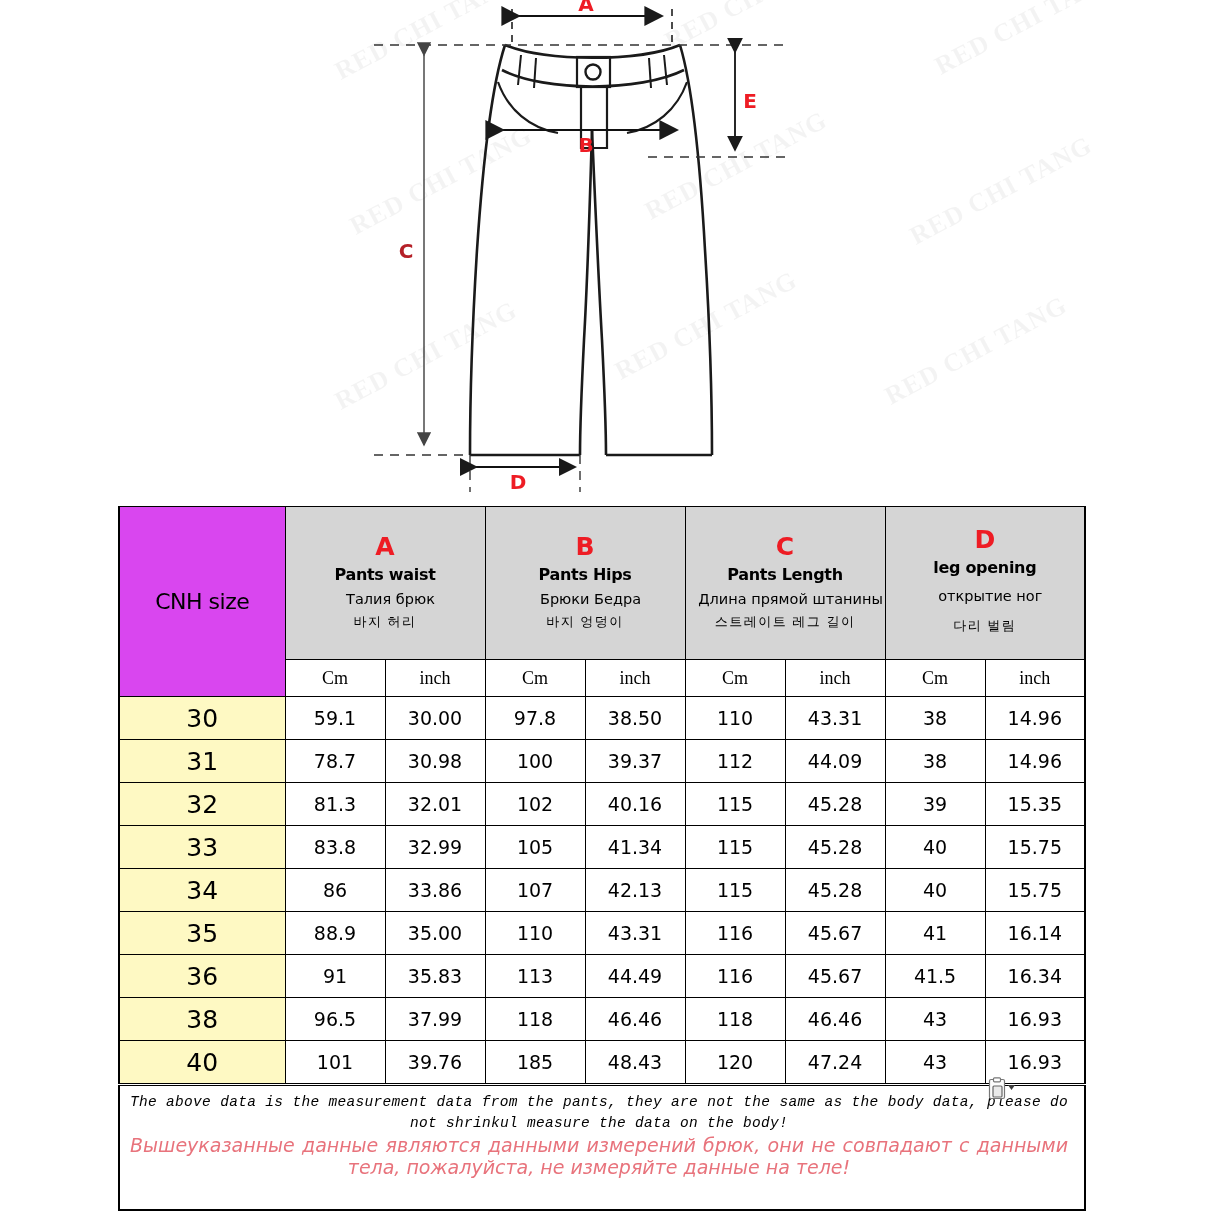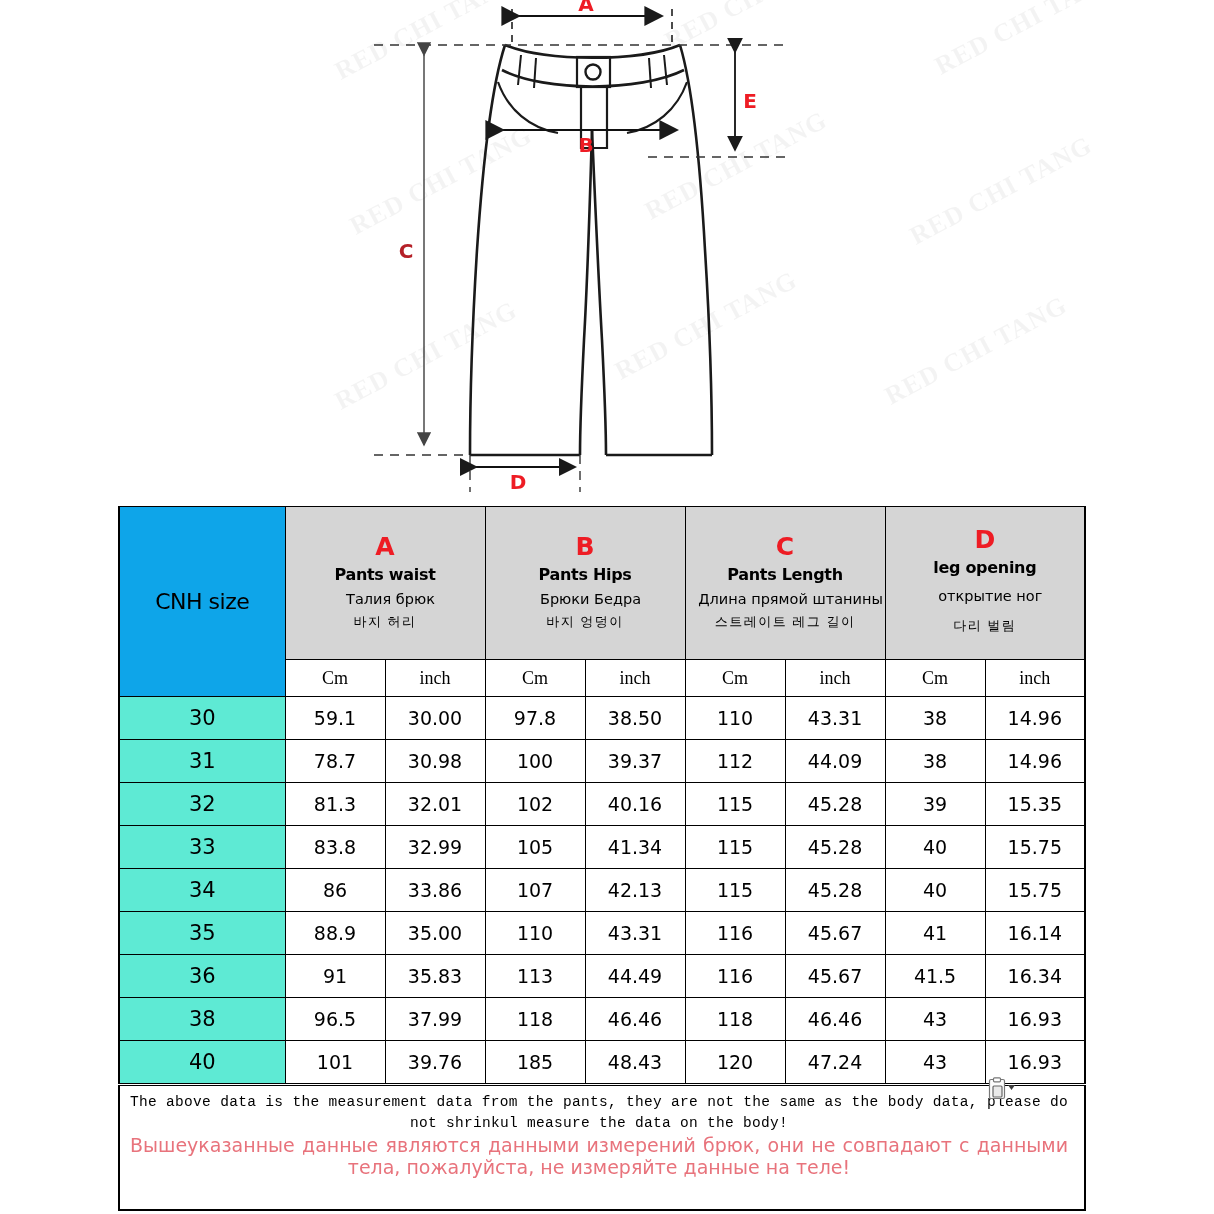--- a/index.html
+++ b/index.html
@@ -88,57 +88,58 @@
   .grp .ko {
     font-size: 13px;
     line-height: 24px;
     letter-spacing: 1.5px;
     font-family: Liberation Sans, sans-serif;
   }
   .grp.d-col .ru { line-height: 30px; }
   .grp.d-col .ko { line-height: 30px; }
 
   .sizecell {
-    background: #0ea5e9;
+    background: #d946ef;
     font-weight: bold;
     font-size: 22px;
     font-family: "DejaVu Sans", sans-serif;
     letter-spacing: -0.5px;
   }
 
   .unitrow td {
     height: 36px;
     font-size: 18px;
     font-family: "Liberation Serif", serif;
   }
 
   .datarow td {
     height: 42px;
     font-size: 19px;
     font-family: "DejaVu Sans", sans-serif;
   }
   .datarow td.sz {
-    background: #5eead4;
+    background: #fef9c3;
     font-weight: bold;
-    font-size: 21px;
+    font-size: 25px;
   }
 
   
   #note {
     position: absolute;
     left: 118px;
     top: 1085px;
     width: 968px;
     height: 126px;
     border: 2px solid #000;
     border-top: 1px solid #000;
     box-sizing: border-box;
     background: #fff;
     padding: 6px 16px 0 10px;
     text-align: center;
+    font-style: italic;
   }
   .note-en {
     font-family: "Liberation Mono", monospace;
     font-size: 14.5px;
     line-height: 21px;
     color: #000;
     text-align: justify;
     text-align-last: center;
     letter-spacing: 0.3px;
   }

